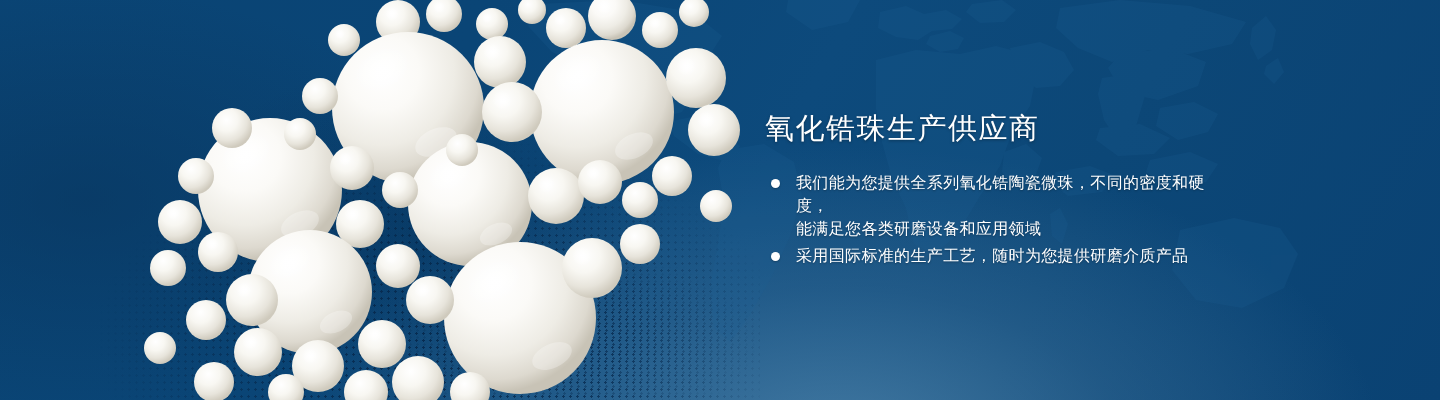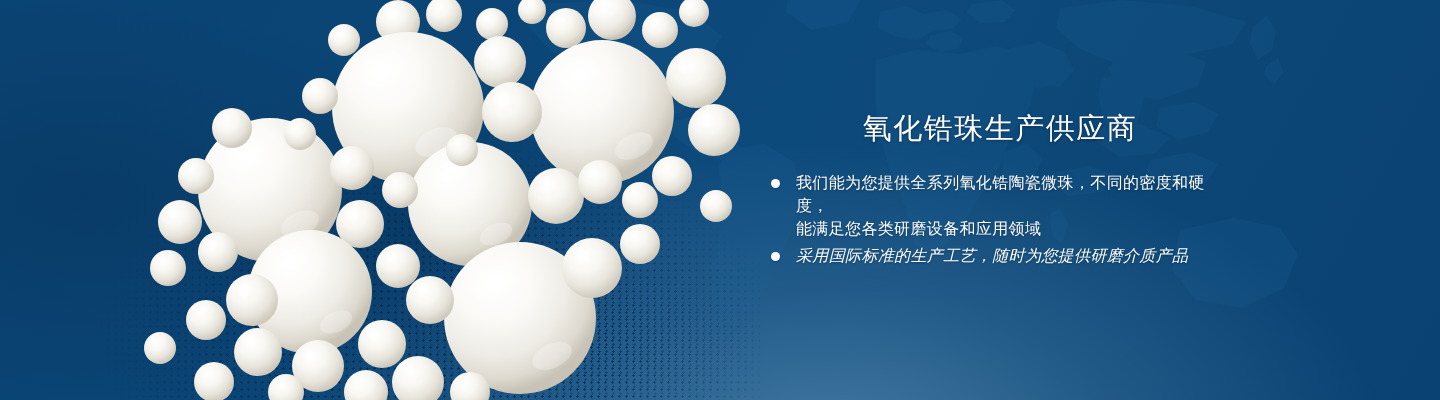--- a/index.html
+++ b/index.html
@@ -62,37 +62,36 @@
     width:470px;
   }
   .headline {
     color:#ffffff;
     font-size:29px;
     line-height:40px;
     letter-spacing:1.5px;
     font-weight:400;
     text-shadow:0 1px 3px rgba(0,0,0,0.35);
     white-space:nowrap;
-    text-align:center;
   }
   .bullets {
     margin-top:23px;
     list-style:none;
   }
   .bullet {
     position:relative;
     padding-left:31px;
     color:#ffffff;
     font-size:16px;
     line-height:23px;
     letter-spacing:0.35px;
     text-shadow:0 1px 2px rgba(0,0,0,0.30);
     margin-bottom:4px;
   }
-  .bullet:last-child { margin-bottom:0;font-style:italic; }
+  .bullet:last-child { margin-bottom:0; }
   .dot {
     position:absolute;
     left:6px; top:7.5px;
     width:9px; height:9px;
     border-radius:50%;
     background:#ffffff;
     box-shadow:0 1px 2px rgba(0,0,0,0.25);
   }
   .bullet-line { display:block; }
 </style>

